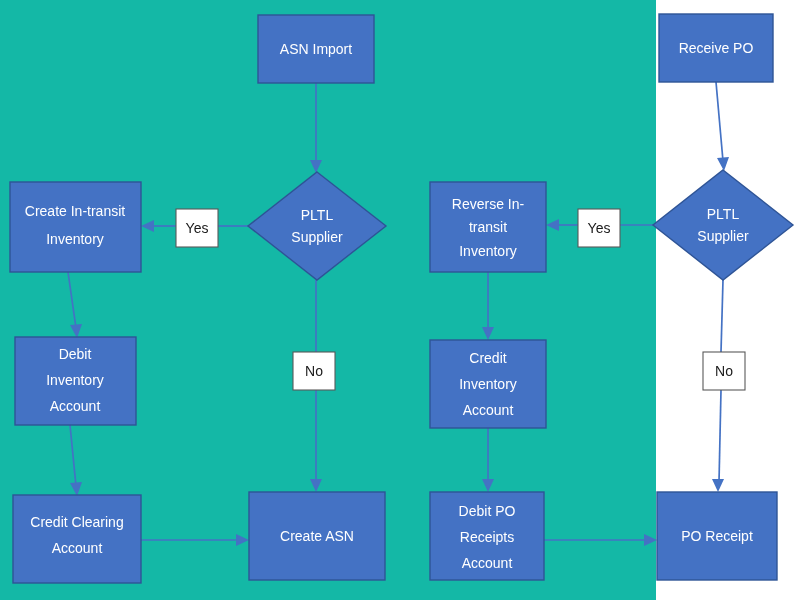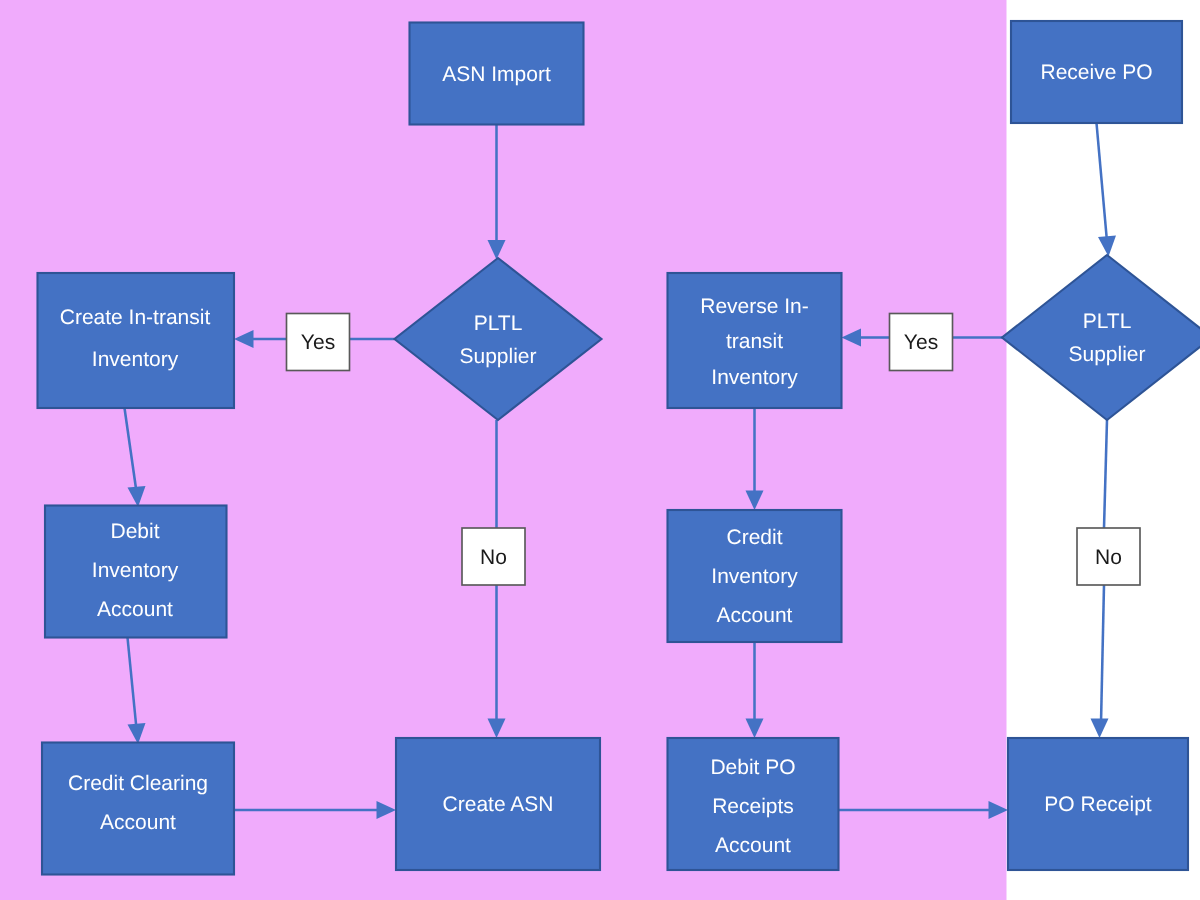--- a/index.html
+++ b/index.html
@@ -10,22 +10,21 @@
   body {
     width: 800px;
     height: 600px;
     font-family: "Liberation Sans", sans-serif;
     overflow: hidden;
   }
   #flowchart-root {
     position: relative;
     width: 656px;
     height: 600px;
-    background: #f0abfc;
-    padding-left: 15px;
+    background: #14b8a6;
   }
   svg.diagram {
     display: block;
     width: 800px;
     height: 600px;
   }
   .node-shape {
     fill: #4472C4;
     stroke: #2E5496;
     stroke-width: 1.4;

